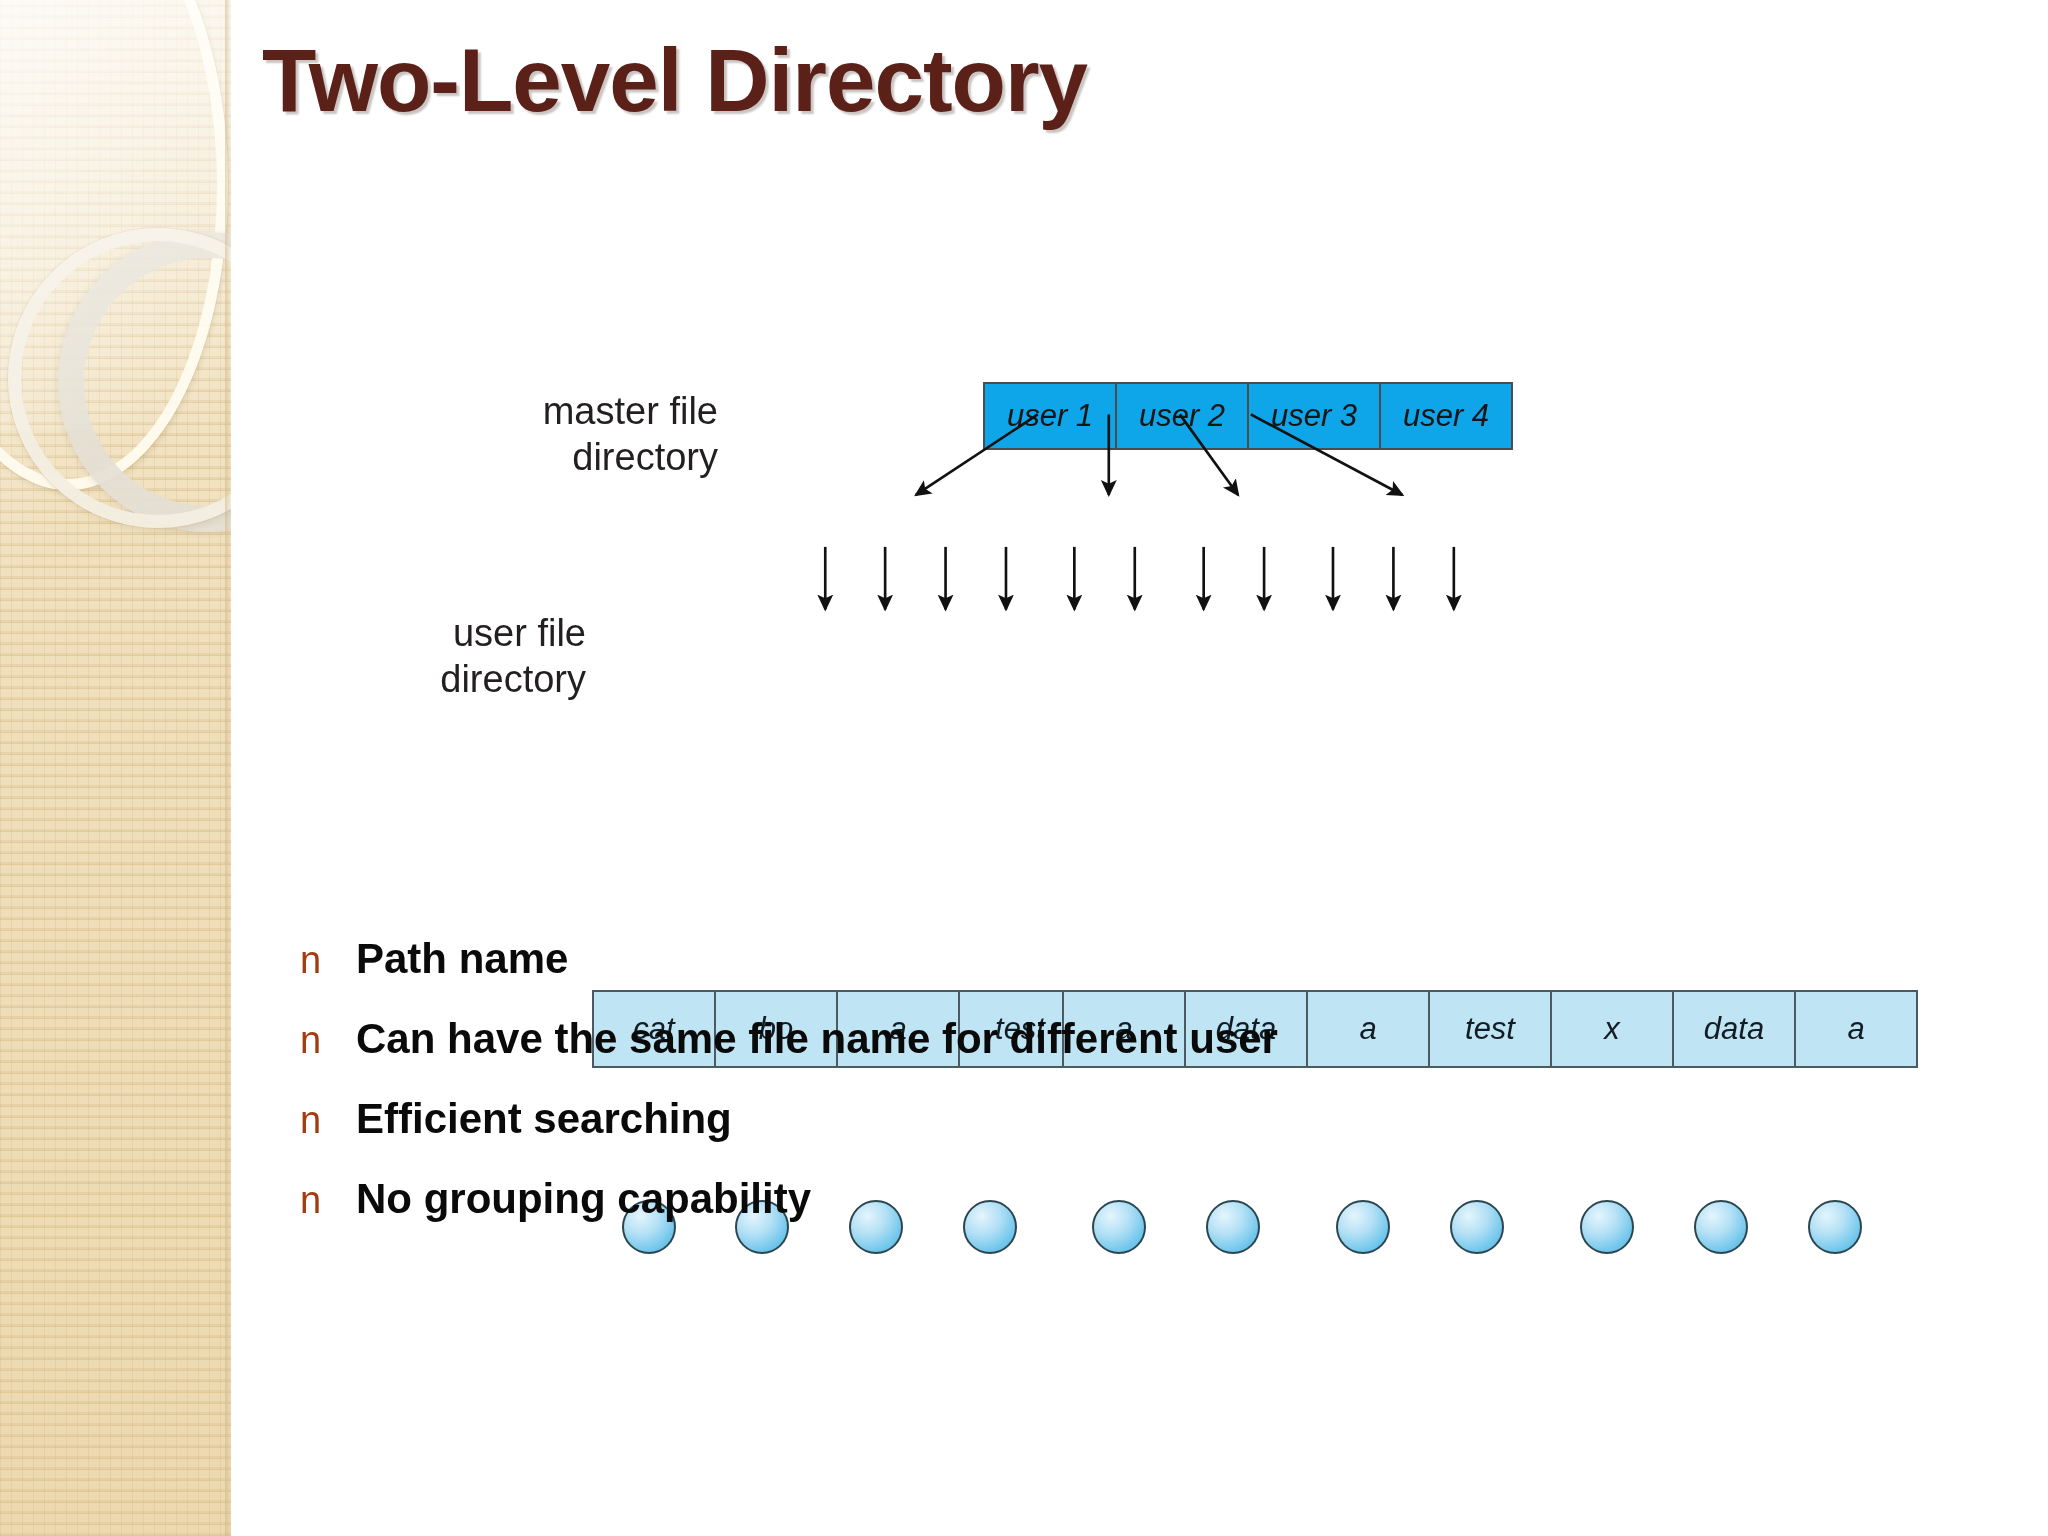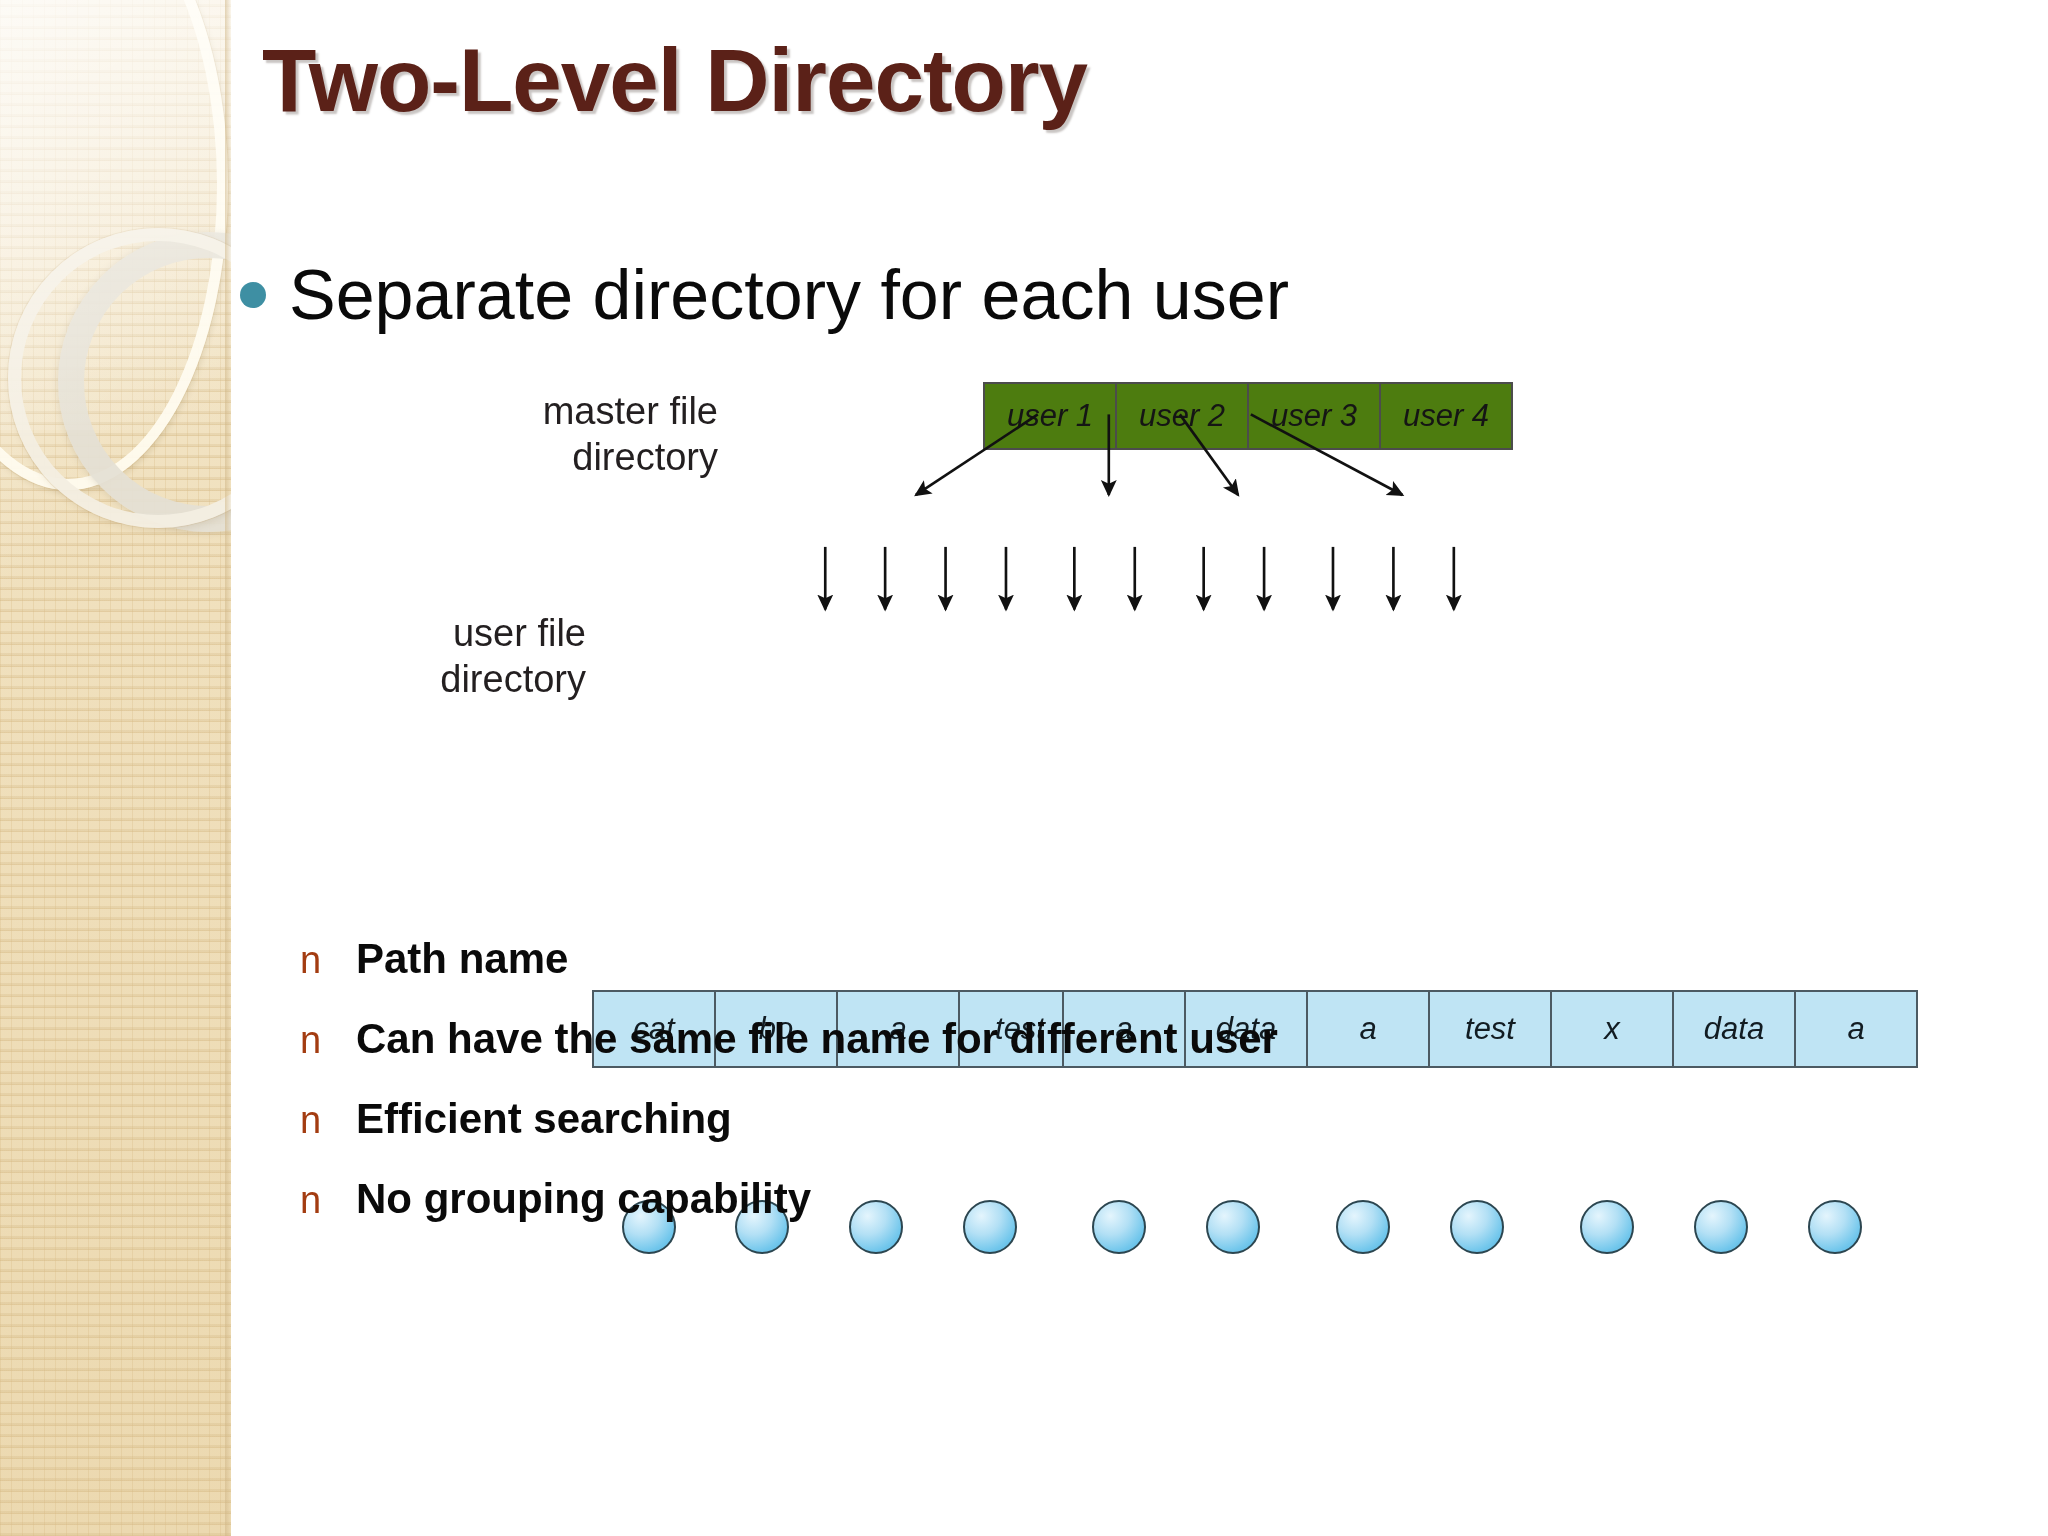--- a/index.html
+++ b/index.html
@@ -146,21 +146,21 @@
 
   .mfd-row {
     position: absolute;
     left: 983px;
     top: 10px;
     display: flex;
   }
   .mfd-cell {
     width: 134px;
     height: 68px;
-    background: #4d7c0f;
+    background: #0ea5e9;
     border: 2px solid #4c4c4c;
     margin-left: -2px;
     display: flex;
     align-items: center;
     justify-content: center;
     font-size: 31px;
     font-style: italic;
     color: #151515;
     box-sizing: border-box;
   }
@@ -246,24 +246,20 @@
   <div class="sidebar">
     <div class="ring-a"></div>
     <div class="ring-c"></div>
     <div class="ring-b"></div>
     <div class="sidebar-fade-top"></div>
   </div>
   <div class="sidebar-edge"></div>
 
   <div class="title">Two-Level Directory</div>
 
-  <div class="main-bullet">
-    <div class="main-bullet-dot"></div>
-    <div class="main-bullet-text">Separate directory for each user</div>
-  </div>
 
   <div class="figure">
 
     <div class="fig-label label-mfd">
       <span>master file</span><br>
       <span>directory</span>
     </div>
 
     <div class="fig-label label-ufd">
       <span>user file</span><br>

